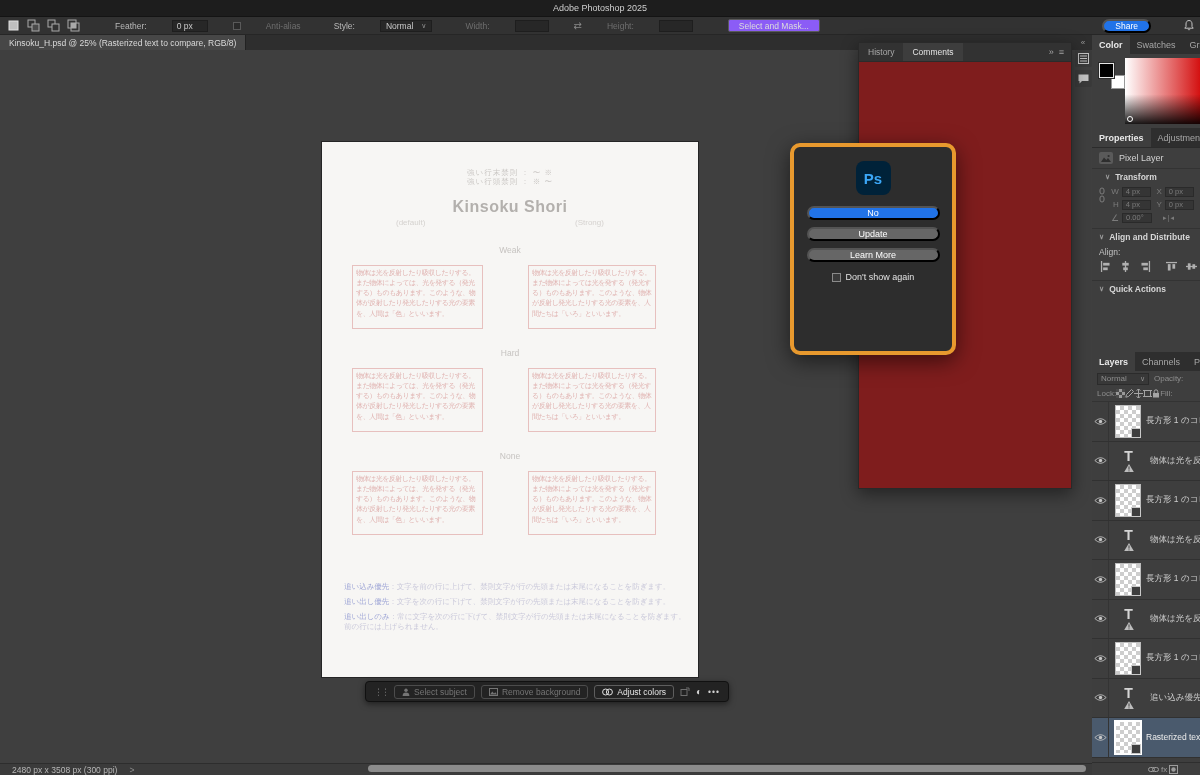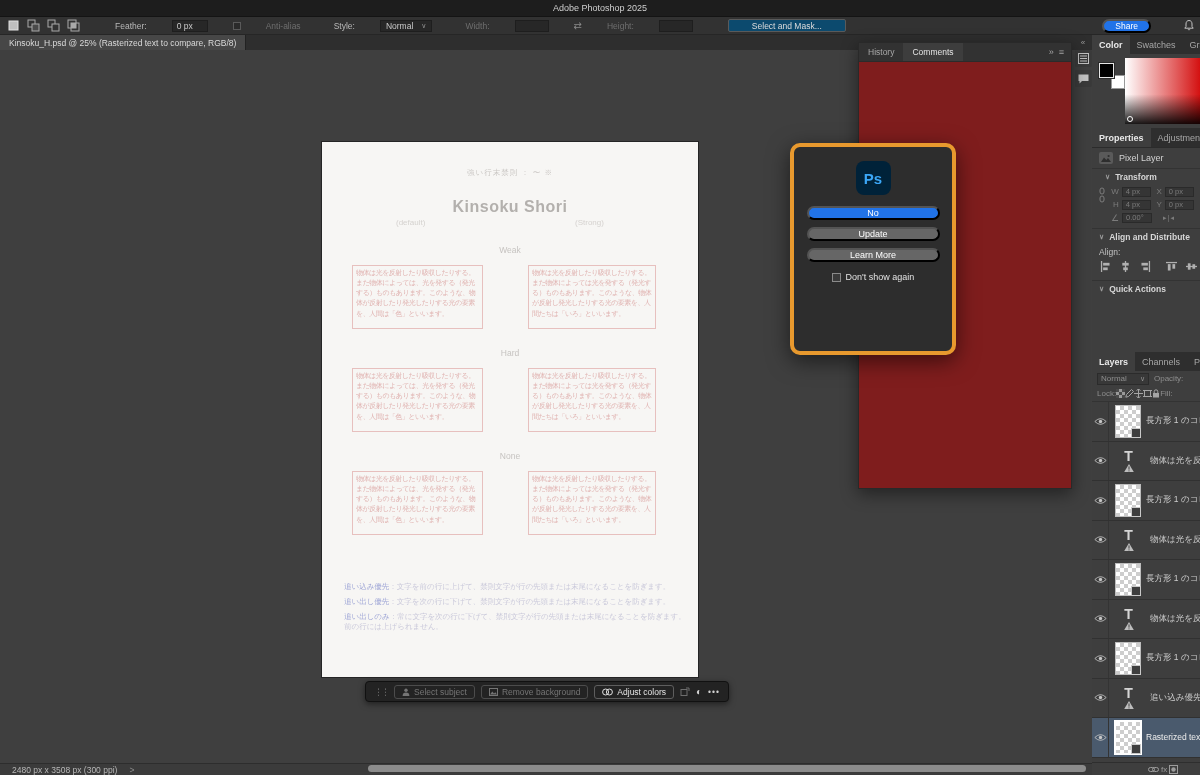--- a/index.html
+++ b/index.html
@@ -22,22 +22,22 @@
   .tool { width:14px; height:14px; display:flex; align-items:center; justify-content:center; }
   .obfield { height:12px; background:#272727; border:1px solid #1E1E1E; min-width:36px;
     display:flex; align-items:center; padding:0 4px; color:#C9C9C9; }
   .obfield.empty { min-width:34px; color:#6E6E6E; }
   .oblabel.dim, .dimtxt { color:#6E6E6E; }
   .chk { width:8px; height:8px; border:1px solid #5A5A5A; background:#2B2B2B; display:inline-block; }
   .dd-ob { height:12px; background:#272727; border:1px solid #1E1E1E; display:flex;
     align-items:center; gap:8px; padding:0 5px; color:#C9C9C9; }
   .caret { color:#8F8F8F; font-size:7px; }
   .swap { color:#8A8A8A; font-size:10px; }
-  .sam-btn { height:13px; border:1px solid #5A5A5A; background:#0c4a6e; border-radius:2px;
-    color:#DCDCDC; padding:0 23px; display:flex; align-items:center; font-size:8.5px; }
+  .sam-btn { height:13px; border:1px solid #5A5A5A; background:#8b5cf6; border-radius:2px;
+    color:#DCDCDC; padding:0 10px; display:flex; align-items:center; font-size:8.5px; }
   .obspacer { flex:1; }
   .share-btn { height:14px; border-radius:7px; background:#2173E8; color:#FFF;
     padding:0 11px; display:flex; align-items:center; font-size:8.5px; margin-right:8px; }
   
   .tabbar { position:absolute; left:0; top:35px; width:1200px; height:15px; background:#2E2E2E; }
   .doctab { position:absolute; left:0; top:0; height:15px; background:#474747;
     display:flex; align-items:center; padding:0 9px; font-size:8.5px; color:#DADADA;
     border-right:1px solid #222; }
   
   .page { position:absolute; left:322px; top:142px; width:376px; height:535px;
@@ -241,20 +241,21 @@
   </div>
 
   <div class="tabbar">
     <div class="doctab">
       <span>Kinsoku_H.psd @ 25% (Rasterized text to compare, RGB/8)</span>
     </div>
   </div>
 
   <div class="page">
     <div class="kline" style="top:26px">強い行末禁則 ： 〜 ※</div>
+    <div class="kline" style="top:35px">強い行頭禁則 ： ※ 〜</div>
     <div class="ptitle">Kinsoku Shori</div>
     <div class="sublbl" style="left:74px">(default)</div>
     <div class="sublbl" style="left:253px">(Strong)</div>
     <div id="page-sections">
         <div class="psec psec0">
           <div class="pheading">Weak</div>
           <div class="pbox pboxL">物体は光を反射したり吸収したりする。また物体によっては、光を発する（発光する）ものもあります。このような、物体が反射したり発光したりする光の要素を、人間は「色」といいます。</div>
           <div class="pbox pboxR">物体は光を反射したり吸収したりする。また物体によっては光を発する（発光する）ものもあります。このような、物体が反射し発光したりする光の要素を、人間たちは「いろ」といいます。</div>
         </div>
         <div class="psec psec1">

